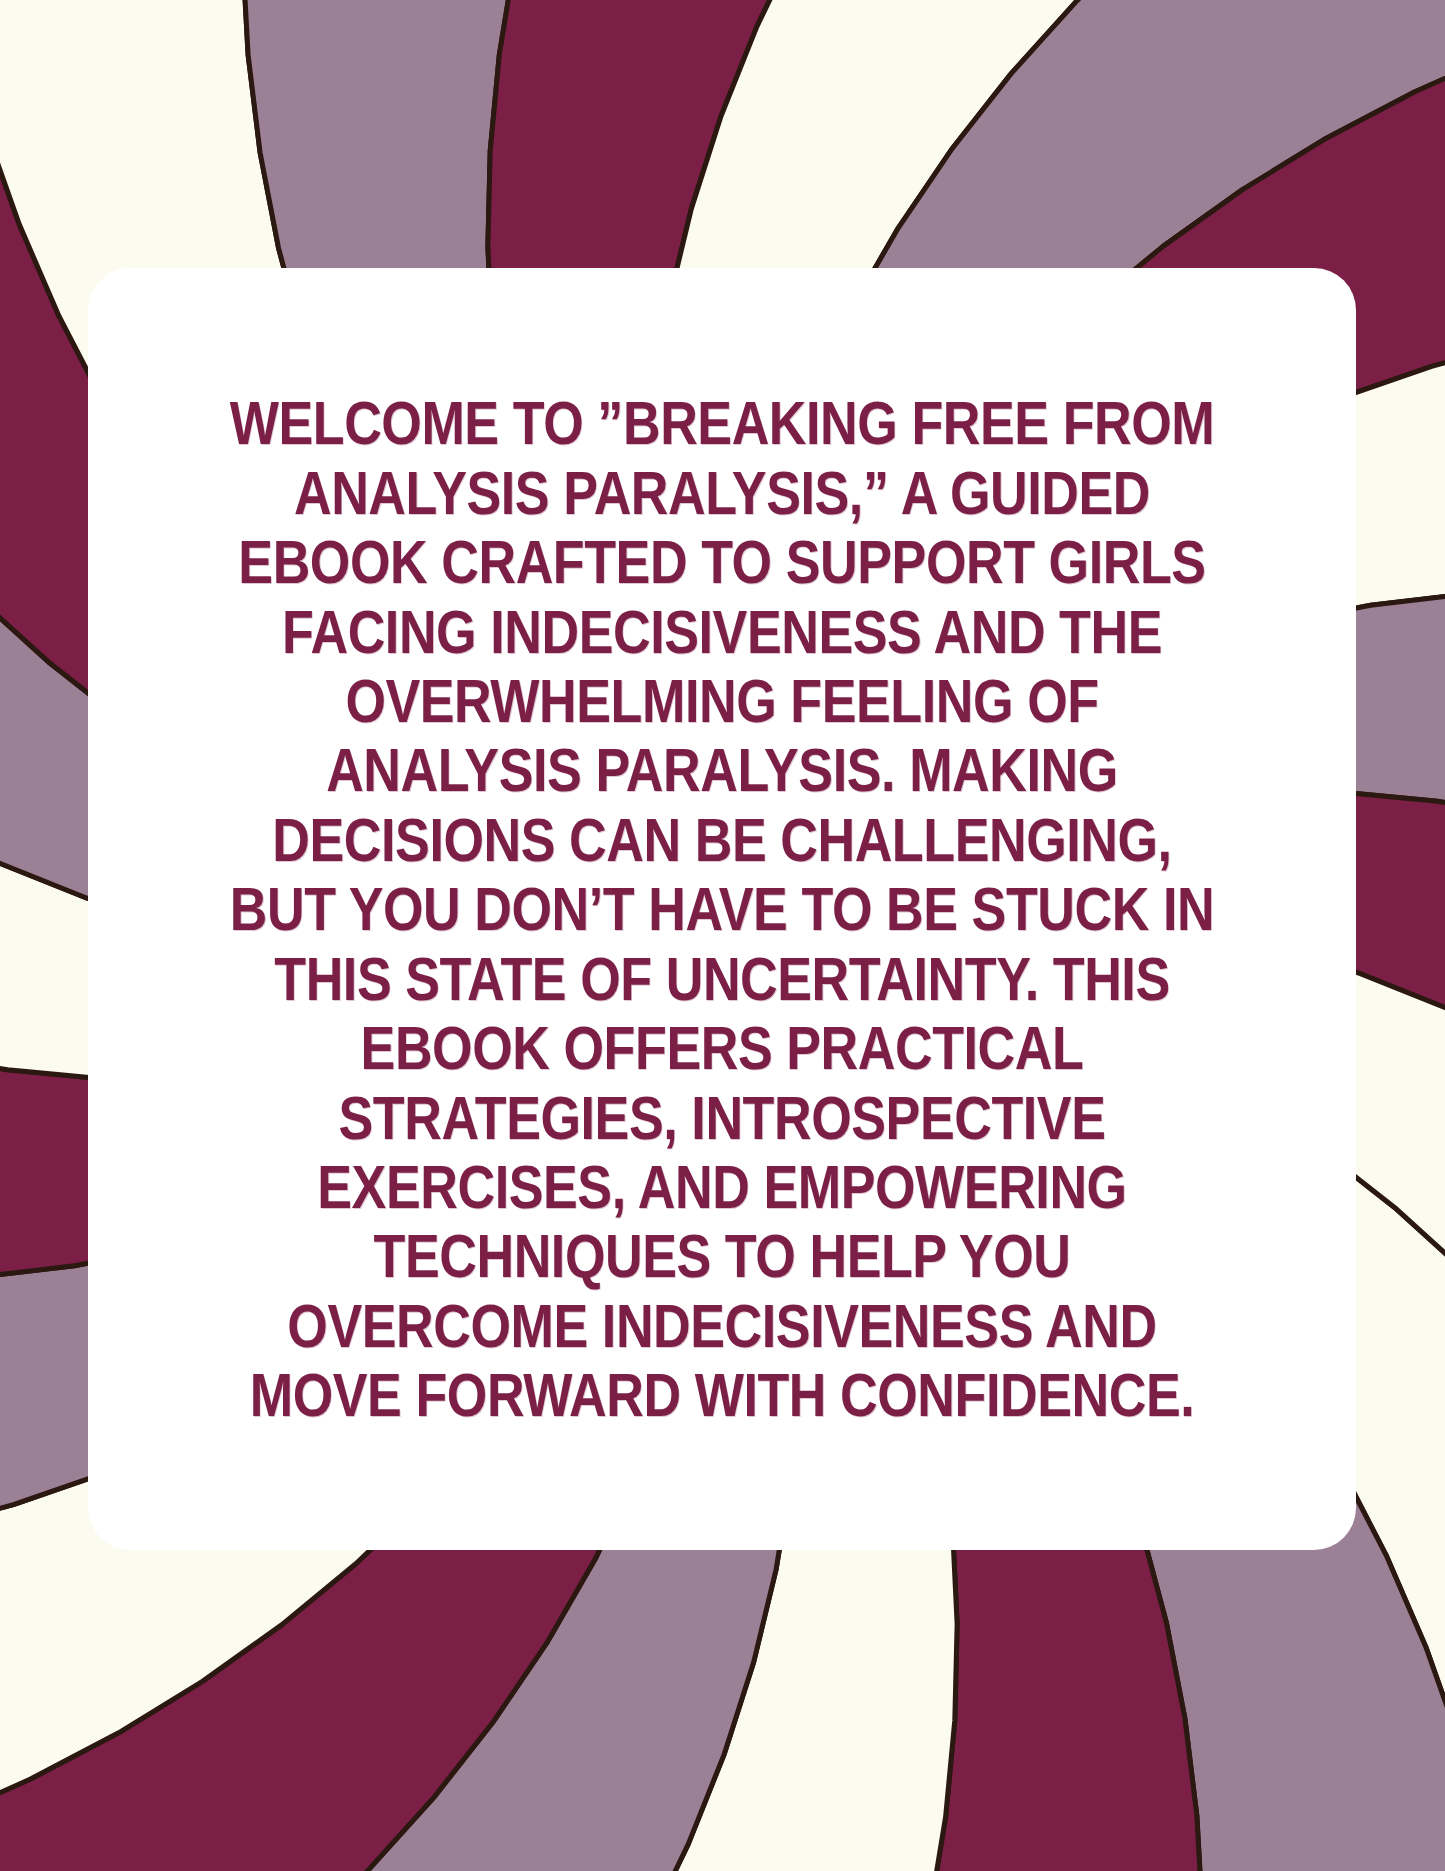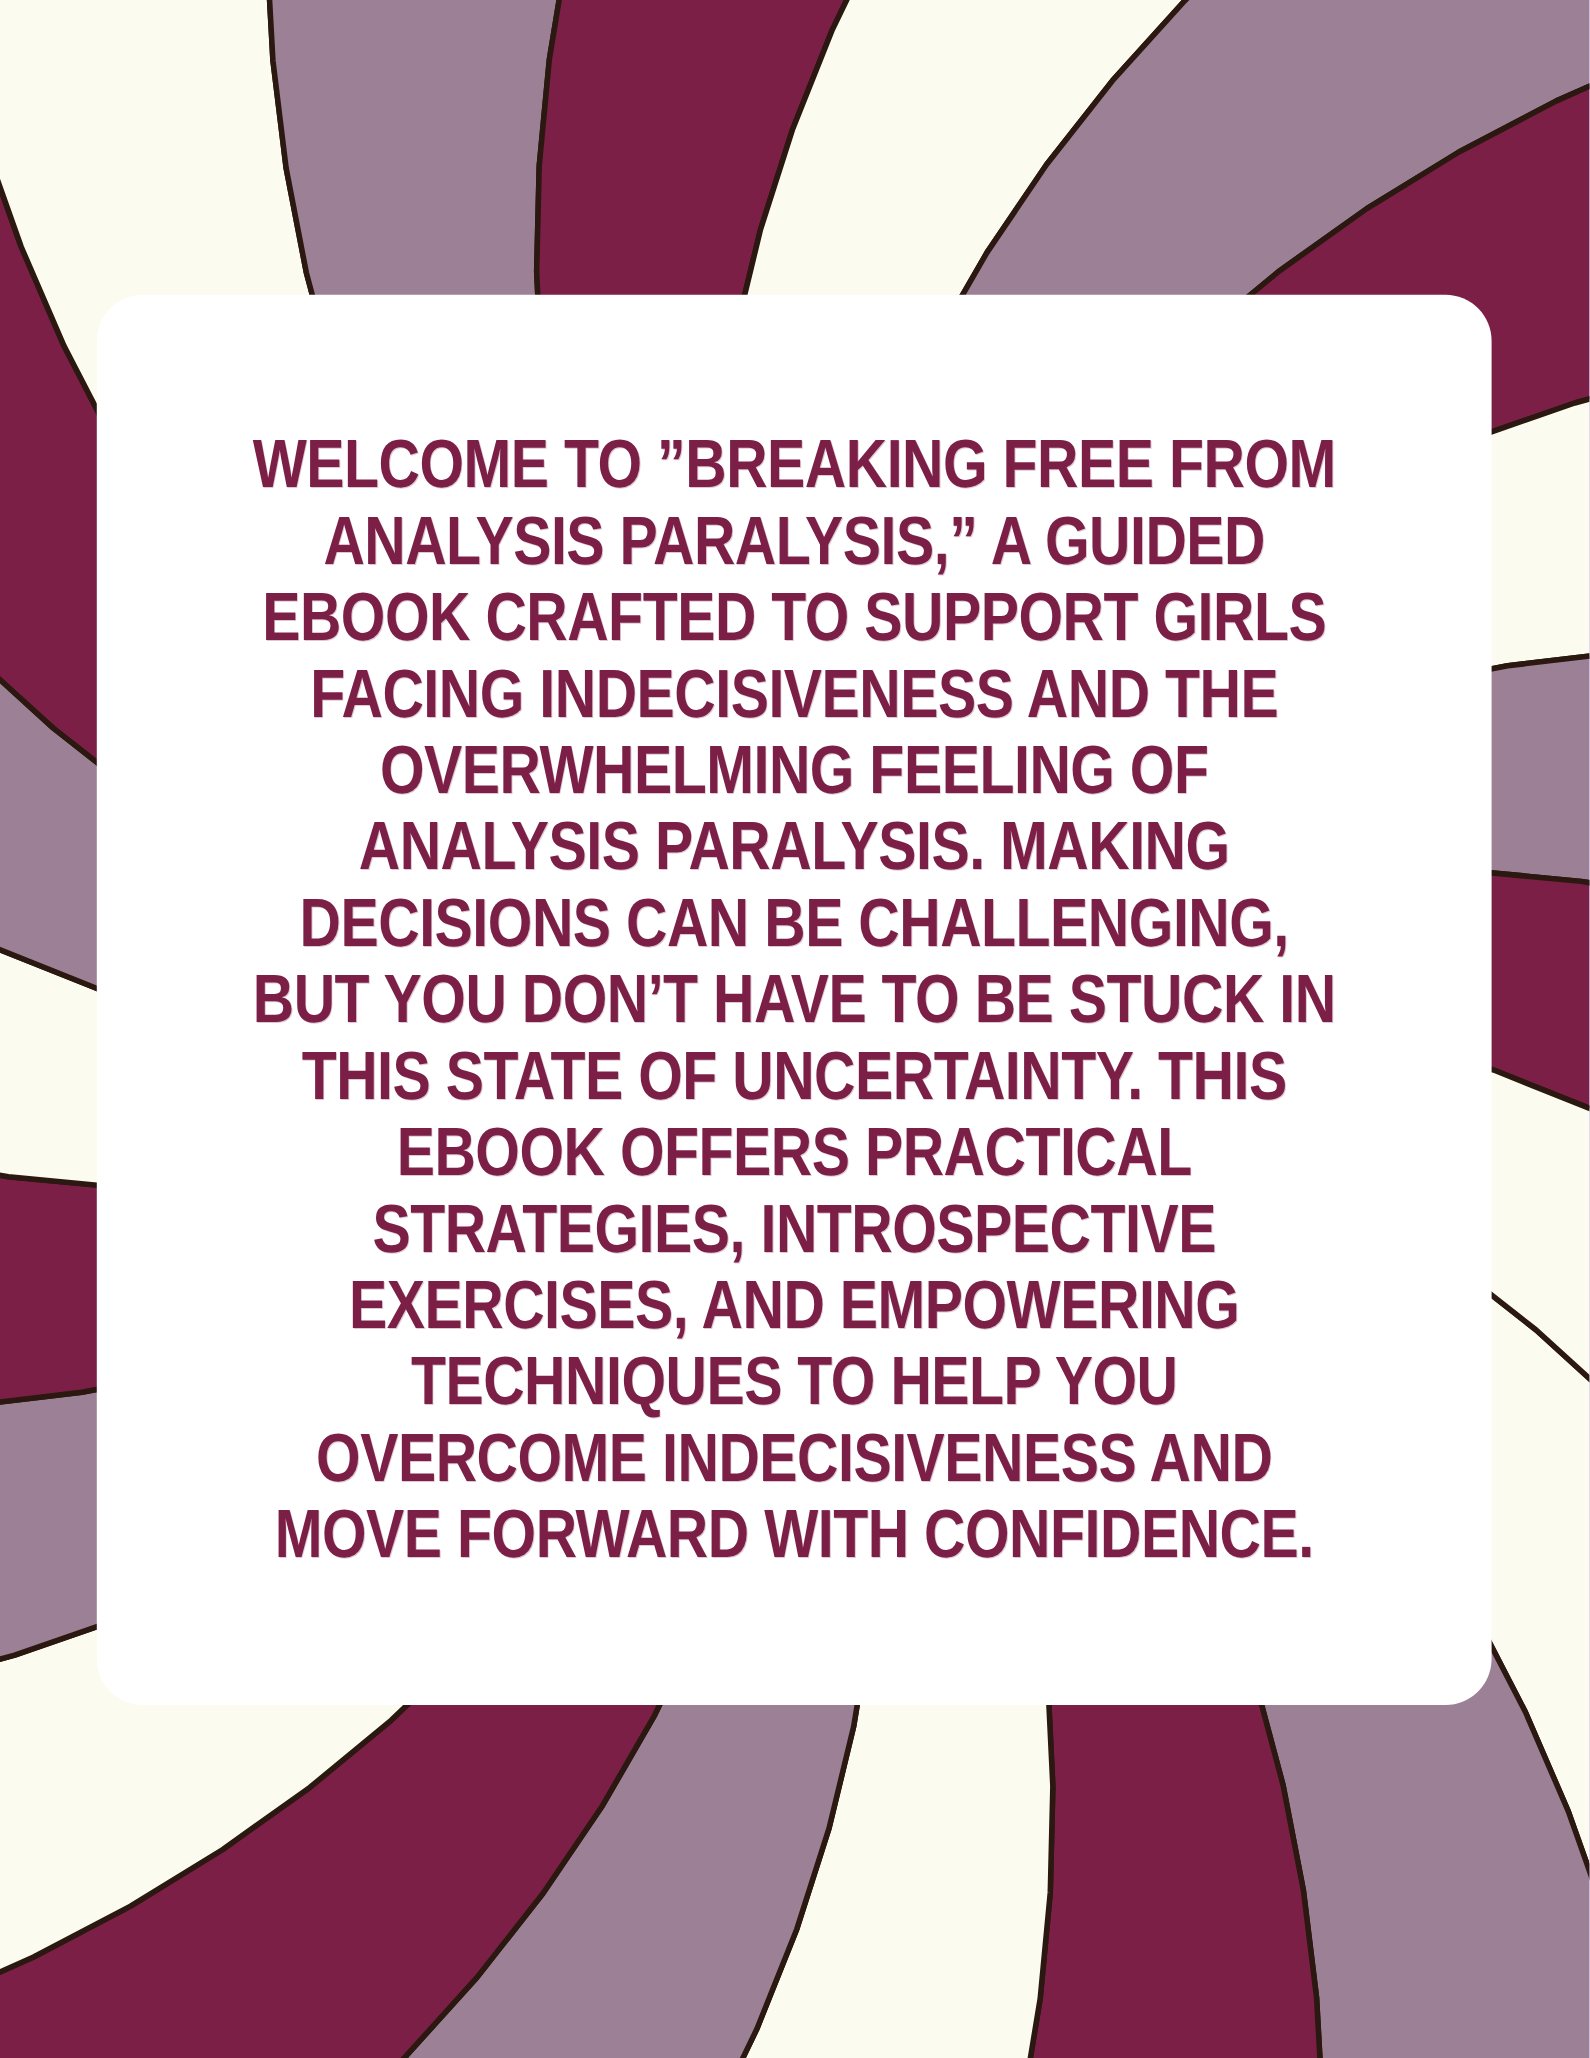--- a/index.html
+++ b/index.html
@@ -5,21 +5,21 @@
   html, body {
     margin: 0;
     padding: 0;
     background: #ffffff;
   }
   #poster {
     position: relative;
     width: 1445px;
     height: 1871px;
     overflow: hidden;
-    background: #6d28d9;
+    background: #86efac;
   }
   #spiral-bg {
     position: absolute;
     top: 0; left: 0;
     width: 1445px;
     height: 1871px;
     display: block;
   }
   #content-card {
     position: absolute;

